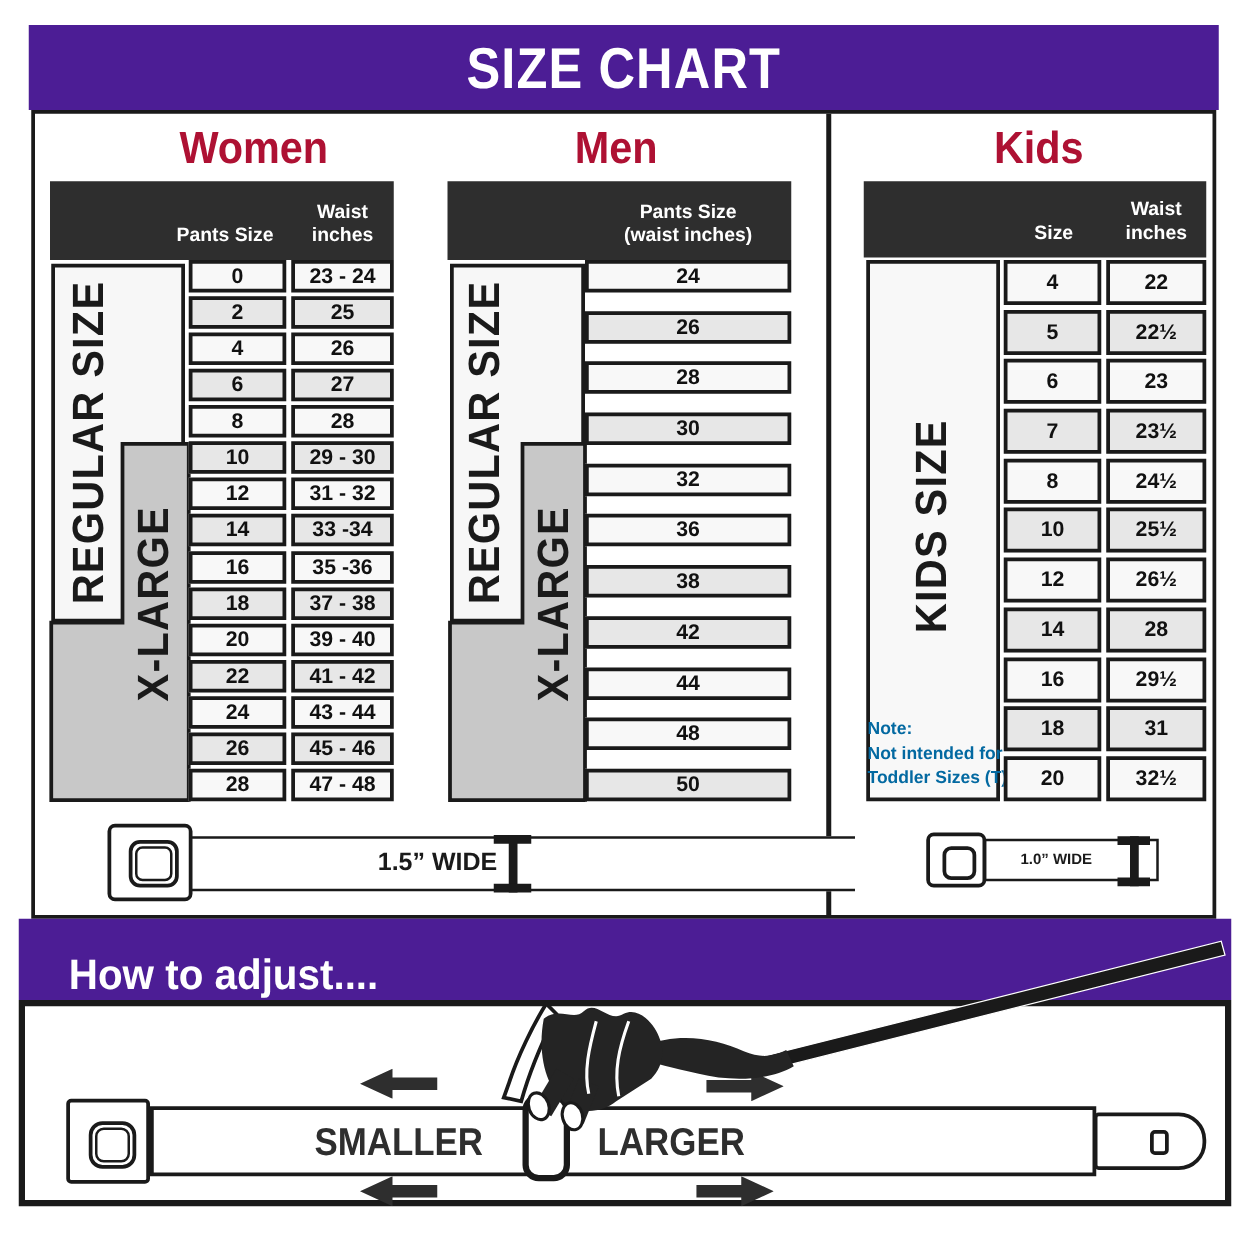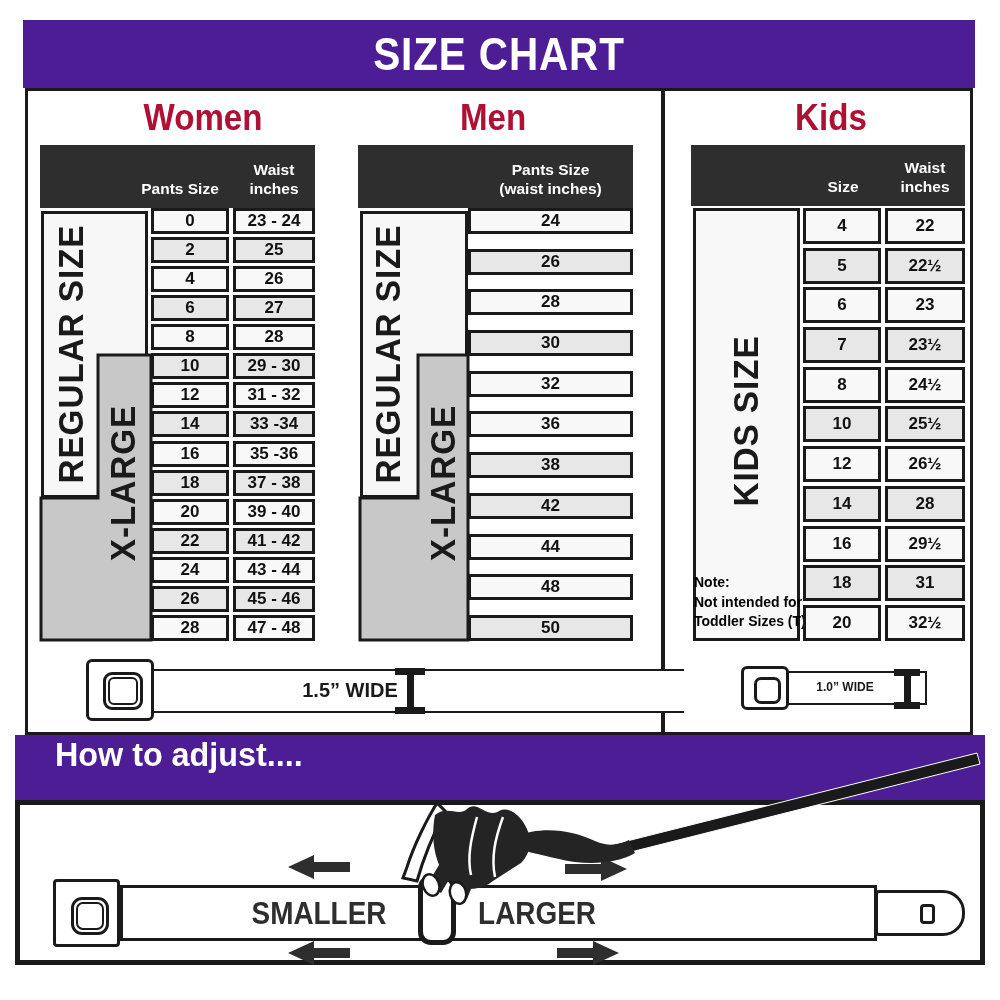--- a/index.html
+++ b/index.html
@@ -28,35 +28,35 @@
   .trow.alt .tcell{background:#e7e7e7;}
   .c-size{flex:0 0 78px;}
   .c-waist{flex:1;}
   .c-full{flex:1;}
 
   .whitebox{position:absolute;background:#f7f7f7;border:3px solid #1a1a1a;box-sizing:border-box;}
   .graysvg{position:absolute;}
   .vlabel{position:absolute;display:flex;align-items:center;justify-content:center;font-weight:bold;color:#1a1a1a;white-space:nowrap;transform:rotate(-90deg) scaleX(0.95);}
   .vlabel.big{font-size:35px;letter-spacing:1px;}
 
-  #kids-note{position:absolute;left:666px;top:482px;width:118px;font-size:14px;font-weight:bold;color:#000000;line-height:1.4;}
+  #kids-note{position:absolute;left:666px;top:482px;width:118px;font-size:14px;font-weight:bold;color:#0369a1;line-height:1.4;}
 
   
   .buckle{position:absolute;box-sizing:border-box;border:3px solid #1a1a1a;border-radius:6px;background:#fff;}
   .buckle .inner{position:absolute;box-sizing:border-box;border:3px solid #1a1a1a;border-radius:9px;background:#fff;}
   .buckle .inner2{position:absolute;box-sizing:border-box;border:2px solid #1a1a1a;border-radius:6px;}
   .strap{position:absolute;box-sizing:border-box;border:2px solid #1a1a1a;background:#fff;}
   .belt-label{position:absolute;text-align:center;font-weight:bold;color:#1a1a1a;}
   .ibeam{position:absolute;}
   .ibeam .v{position:absolute;left:50%;top:0;width:7px;height:100%;margin-left:-3.5px;background:#1a1a1a;}
   .ibeam .cap{position:absolute;left:0;width:100%;height:7px;background:#1a1a1a;}
   .ibeam .cap.b{bottom:0;}
 
   
-  #adjust-band{position:absolute;left:15px;top:735px;width:970px;height:65px;display:flex;align-items:flex-start;}
+  #adjust-band{position:absolute;left:15px;top:735px;width:970px;height:65px;display:flex;align-items:flex-end;}
   #adjust-band .t{color:#fff;font-size:34px;font-weight:bold;margin-left:40px;transform:scaleX(0.95);transform-origin:left center;white-space:nowrap;}
   #adjust-box{position:absolute;left:15px;top:800px;width:970px;height:165px;border:5px solid #1a1a1a;box-sizing:border-box;background:#fff;}
   #adjust-box .strap-main{position:absolute;left:100px;top:80px;width:757px;height:56px;border:3px solid #1a1a1a;box-sizing:border-box;background:#fff;}
   .adj-word{position:absolute;top:91px;width:200px;text-align:center;font-size:31px;font-weight:bold;color:#2e2e2e;transform:scaleX(0.9);white-space:nowrap;}
   #slider{position:absolute;left:398px;top:70px;width:38px;height:70px;border:5px solid #1a1a1a;border-radius:13px;box-sizing:border-box;background:#fff;}
   #belt-tip{position:absolute;left:855px;top:85px;width:90px;height:46px;border:3px solid #1a1a1a;box-sizing:border-box;background:#fff;border-radius:4px 22px 22px 4px;}
   #belt-tip .slot{position:absolute;left:42px;top:11px;width:15px;height:20px;border:3px solid #1a1a1a;border-radius:4px;box-sizing:border-box;}
   .arrow{position:absolute;width:62px;height:24px;}
   #hand-svg{position:absolute;left:15px;top:735px;width:970px;height:230px;pointer-events:none;}
 </style>

